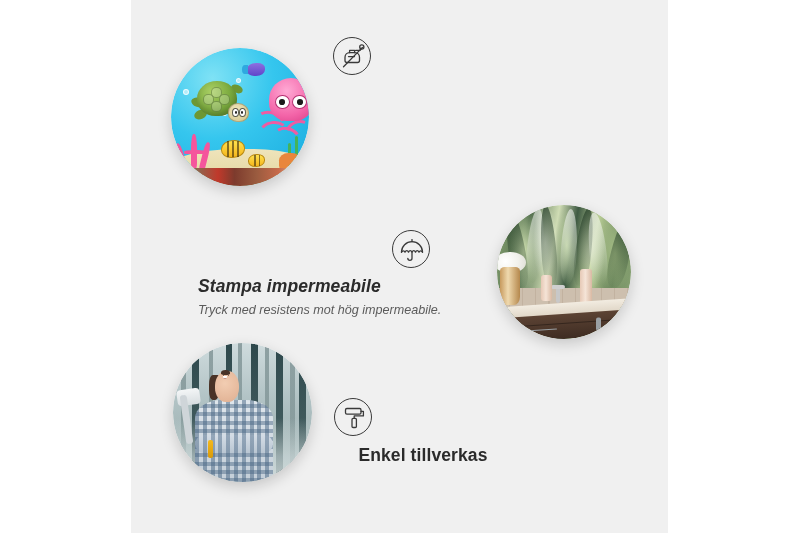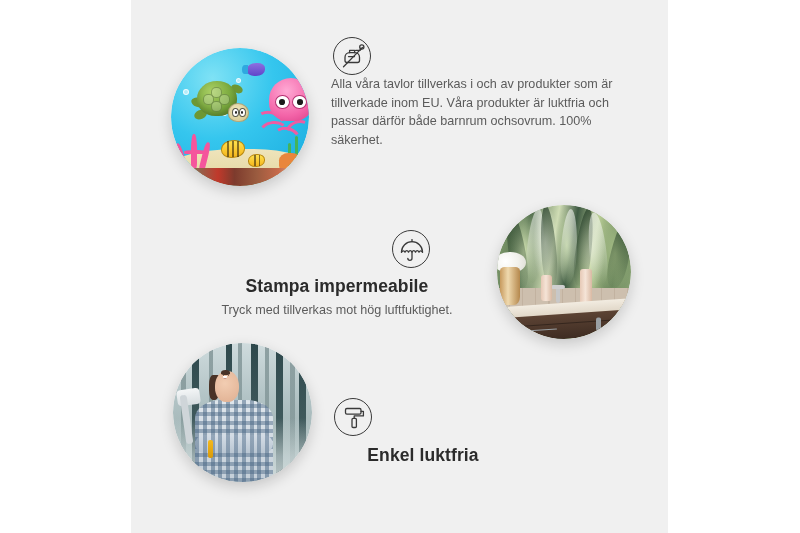--- a/index.html
+++ b/index.html
@@ -313,21 +313,21 @@
     color: #5b5b5b;
     font-size: 12.6px;
     line-height: 1.47;
   }
 
   
   #feature-odour { left: 331px; top: 37px; width: 300px; text-align:left; }
   #feature-odour .feature-icon { margin-left: 2px; }
 
   
-  #feature-water { left: 198px; top: 230px; width: 278px; text-align:center; }
+  #feature-water { left: 198px; top: 230px; width: 278px; text-align:left;font-style:italic; }
   #feature-water .feature-icon { margin: 0 0 0 auto; margin-right: 46px; }
   #feature-water .feature-title { margin-top: 8px; }
 
   
   #feature-mount { left: 304px; top: 398px; width: 238px; text-align:center; }
   #feature-mount .feature-icon { margin: 0 auto 0 30px; }
 </style>
 </head>
 <body>
 
@@ -469,41 +469,40 @@
       <div class="feature-icon">
         <svg width="38" height="38" viewBox="0 0 38 38" fill="none" stroke="#3a3a3a" stroke-width="1.3" stroke-linecap="round" stroke-linejoin="round">
           <path d="M13 24.5h10.5a2 2 0 0 0 2-2v-3.2a4.6 4.6 0 0 0-4.6-4.6h-5.3a4.6 4.6 0 0 0-4.6 4.6v3.2a2 2 0 0 0 2 2z"></path>
           <path d="M15.6 14.7v-2.3h5v2.3"></path>
           <path d="M21.6 12.4h3.1c1.4 0 2.3-1 2.3-2.2"></path>
           <circle cx="27.8" cy="9" r="2.1"></circle>
           <path d="M14.5 18.6h6"></path>
           <line x1="9.5" y1="28.8" x2="28.5" y2="9.4"></line>
         </svg>
       </div>
-      <div class="feature-desc">Alla våra tavlor tillverkas i och av produkter som är tillverkade inom EU. Våra produkter är luktfria och passar därför både barnrum ochsovrum. 100% säkerhet.</div>
     </div>
 
     <div class="feature" id="feature-water" style="left:67px; top:230px;">
       <div class="feature-icon">
         <svg width="38" height="38" viewBox="0 0 38 38" fill="none" stroke="#3a3a3a" stroke-width="1.3" stroke-linecap="round" stroke-linejoin="round">
           <path d="M8.5 21.2c0-5.8 4.7-10.5 10.5-10.5s10.5 4.7 10.5 10.5"></path>
           <path d="M8.5 21.2c1.2-1.9 2.8-1.9 3.5 0 .9-2.1 2.6-2.1 3.5 0 .9-2.1 2.6-2.1 3.5 0 .9-2.1 2.6-2.1 3.5 0 .9-2.1 2.6-2.1 3.5 0 .8-1.9 2.4-1.9 3.5 0"></path>
           <line x1="19" y1="10.7" x2="19" y2="8.6"></line>
           <path d="M19 21.2v6.1a2.1 2.1 0 0 1-4.2 0"></path>
         </svg>
       </div>
       <div class="feature-title">Stampa impermeabile</div>
-      <div class="feature-desc">Tryck med tillverkas mot hög luftfuktighet.</div>
+      <div class="feature-desc">Tryck med resistens mot hög impermeabile.</div>
     </div>
 
     <div class="feature" id="feature-mount" style="left:173px; top:398px;">
       <div class="feature-icon">
         <svg width="38" height="38" viewBox="0 0 38 38" fill="none" stroke="#3a3a3a" stroke-width="1.3" stroke-linecap="round" stroke-linejoin="round">
           <rect x="10.5" y="9.5" width="15.5" height="5.6" rx="1.4"></rect>
           <path d="M26 12.3h2.4v4.6h-9.2v2.4"></path>
           <rect x="17" y="19.3" width="4.4" height="9.2" rx="1.1"></rect>
         </svg>
       </div>
-      <div class="feature-title">Enkel luktfria</div>
+      <div class="feature-title">Enkel tillverkas</div>
     </div>
 
   </div>
 </div>
 
 </body></html>

